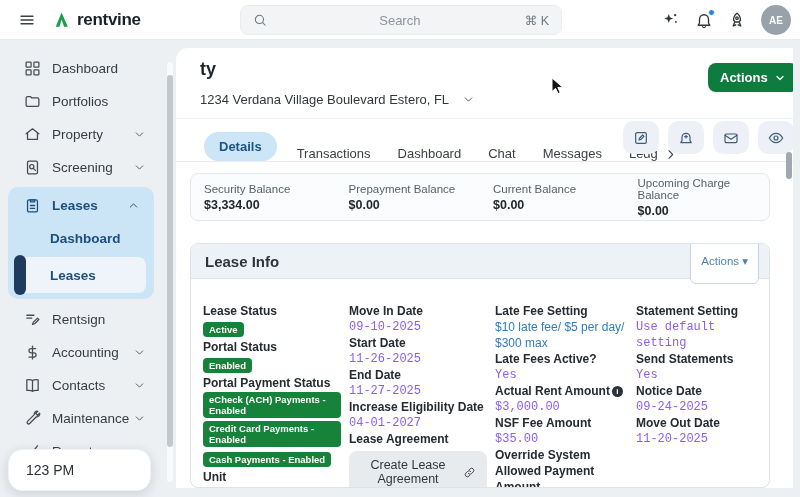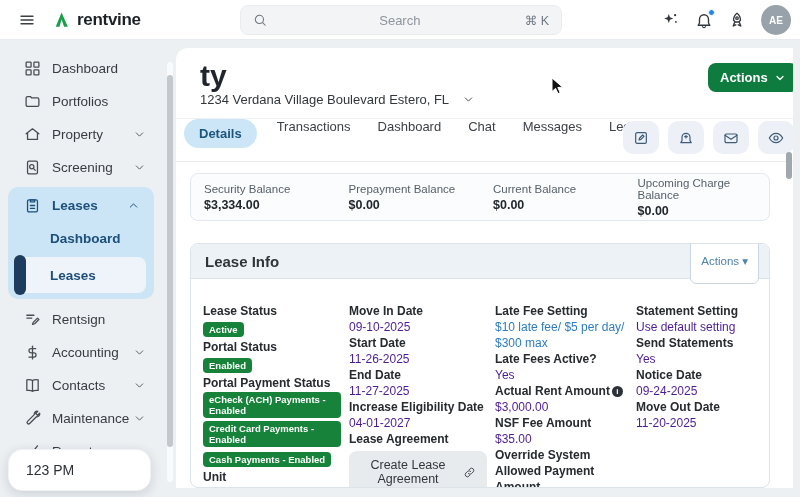--- a/index.html
+++ b/index.html
@@ -51,30 +51,30 @@
   .sub-sel-bar { position:absolute; left:-2px; top:-2px; width:12px; height:40px; border-radius:7px;
                  background:#1e3c5e; }
   .side-scroll-track { position:absolute; right:3px; top:22px; width:6px; height:420px;
                        background:#f8fafb; border-radius:3px; }
   .side-scroll-thumb { position:absolute; right:3px; top:35px; width:6px; height:372px;
                        background:#c3c8cd; border-radius:3px; }
 
   
   .main { position:absolute; left:176px; top:48px; width:617px; height:440px; background:#fff;
           border-radius:12px 0 0 0; overflow:hidden; }
-  .page-title { position:absolute; left:24px; top:11px; font-size:30px; font-weight:600; color:#1f252a;text-align:right; }
+  .page-title { position:absolute; left:24px; top:11px; font-size:18px; font-weight:600; color:#1f252a;text-align:right; }
   .page-sub { position:absolute; left:24px; top:44px; display:flex; align-items:center; gap:13px;
               font-size:13px; color:#31373d; }
   .page-sub .ic { color:#4a5056; cursor:pointer; }
   .actions-btn { position:absolute; left:532px; top:15px; height:29px; padding:0 12px;
                  background:var(--btn-green); color:#fff; border:0; border-radius:8px;
                  font-family:inherit; font-size:13px; font-weight:600; display:flex; align-items:center;
                  gap:6px; cursor:pointer; }
   .tabsrow { position:absolute; left:0; top:70px; width:617px; height:44px; border-top:1px solid #eef1f4;
-             border-bottom:1px solid #e9edf0; display:flex; align-items:flex-start; padding-left:8px; }
+             border-bottom:1px solid #e9edf0; display:flex; align-items:flex-end; padding-left:28px; }
   .tab { font-size:13px; color:#3b4147; margin-right:27px; cursor:pointer; white-space:nowrap; }
   .tab.active { background:var(--tab-active); color:#1b557f; font-weight:600; padding:7px 15px;
                 border-radius:16px; margin-right:20px; }
   .tab.truncated { margin-right:6px; }
   .tab-overflow { color:#3b4147; cursor:pointer; }
   .quick-actions { position:absolute; left:447px; top:73px; display:flex; gap:9px; }
   .qa-btn { width:36px; height:33px; border:0; border-radius:10px; background:#edf1f7; color:#3f5c79;
             display:flex; align-items:center; justify-content:center; cursor:pointer; }
 
   
@@ -90,21 +90,21 @@
   .lease-head { height:35px; background:#edf2f6; border-bottom:1px solid #dce3e9; display:flex;
                 align-items:center; justify-content:space-between; padding:0 10px 0 14px; }
   .lease-title { font-size:15px; font-weight:600; color:#2f353b; }
   .lease-actions { font-family:inherit; font-size:11.5px; color:#4f83ad; background:#fff;
                    border:1px solid #c9d6e2; border-radius:6px; padding:15px 10px; cursor:pointer; }
   .lease-body { display:flex; padding:24px 12px; height:209px; overflow:hidden; }
   .lease-col { padding-right:8px; }
   .lease-col:nth-child(1){ width:146px; } .lease-col:nth-child(2){ width:146px; }
   .lease-col:nth-child(3){ width:141px; } .lease-col:nth-child(4){ flex:1; }
   .f-label { font-size:12px; font-weight:700; color:#262b30; line-height:16px; }
-  .f-value { font-size:12px; color:#4c1d95; line-height:16px; }
+  .f-value { font-size:12px; color:#8b5cf6; line-height:16px;font-family:Liberation Mono, monospace; }
   .f-link  { font-size:12px; color:var(--link); line-height:16px; text-decoration:none; display:block; cursor:pointer; }
   .badge { display:inline-block; background:var(--badge-green); color:#fff; font-size:9.5px; font-weight:700;
            padding:2px 6px; border-radius:4px; margin:1px 0 2px 0; line-height:11px; }
   .info-dot { display:inline-block; width:11px; height:11px; border-radius:50%; background:#2c3238;
               color:#fff; font-size:8px; font-weight:700; text-align:center; line-height:11px;
               margin-left:2px; vertical-align:1px; }
   .gen-btn { display:inline-flex; align-items:center; gap:7px; background:#e8ebee; border:0;
              border-radius:8px; padding:7px 11px; font-family:inherit; font-size:12.5px; color:#30363c;
              margin-top:4px; cursor:pointer; }
   .gen-btn .ic { color:#40464c; }

